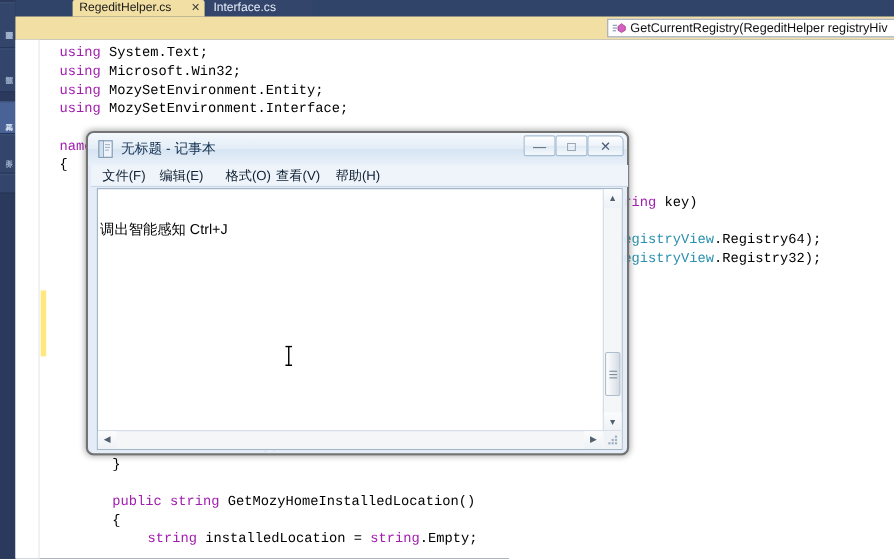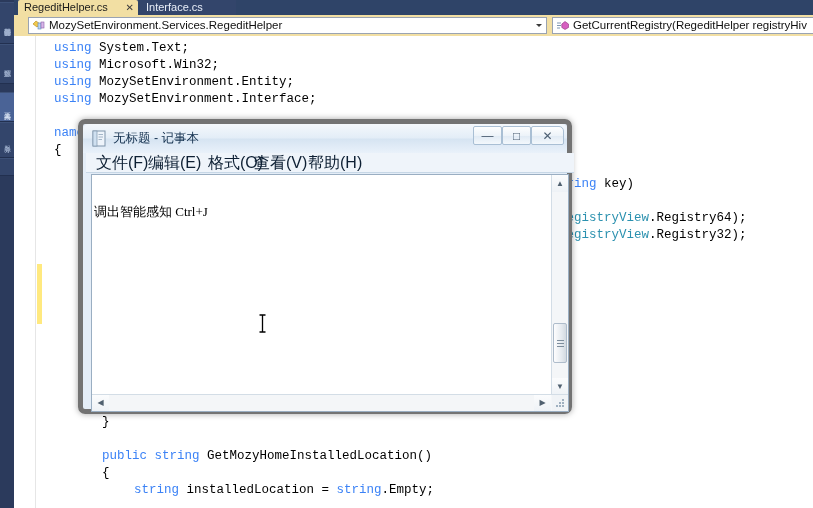--- a/index.html
+++ b/index.html
@@ -65,20 +65,21 @@
   .vs-tab {
     position: absolute;
     top: 0;
     height: 15px;
     line-height: 15px;
     font-size: 11px;
     padding: 0 6px;
     white-space: nowrap;
     overflow: hidden;
     box-sizing: border-box;
+    margin-left: 48px;
   }
   #vs-tab-active {
     left: 4px;
     width: 120px;
     background: #f2dfa3;
     color: #1a1a1a;
     border-top-left-radius: 2px;
     border-top-right-radius: 2px;
   }
   #vs-tab-active .tab-close {
@@ -165,32 +166,32 @@
     line-height: 17px;
     color: #000000;
     white-space: pre;
   }
   .code-line {
     position: absolute;
     left: 0;
     height: 17px;
     white-space: pre;
   }
-  .kw  { color: #3b82f6; margin-top: 12px; }
+  .kw  { color: #a21caf; margin-top: 12px; }
   .typ { color: #2b91af; }
   .pln { color: #000000; }
 
   
   #notepad-window {
     position: absolute;
     left: 78px; top: 119px;
     width: 494px; height: 295px;
     border-radius: 7px;
     background: rgba(226,236,246,0.93);
-    border: 5px solid #737373;
+    border: 2px solid #737373;
     box-shadow: 0 0 6px rgba(0,0,0,0.35);
     box-sizing: border-box;
   }
   #notepad-titlebar {
     position: absolute;
     left: 0; top: 0;
     width: 100%; height: 29px;
     border-top-left-radius: 6px;
     border-top-right-radius: 6px;
     background: linear-gradient(to bottom, #f4f8fc 0%, #e3edf7 48%, #d6e4f2 52%, #e9f1fa 100%);
@@ -238,37 +239,37 @@
     width: 488px; height: 20px;
     background: #eff4fa;
     border-bottom: 1px solid #c7d7e6;
     box-sizing: border-box;
   }
   .menu-item {
     position: absolute;
     top: 2px;
     height: 16px;
     line-height: 16px;
-    font-size: 16px;
+    font-size: 12px;
     color: #0d1f33;
     padding: 0 4px;
     white-space: nowrap;
   }
   #notepad-client {
     position: absolute;
     left: 8px; top: 50px;
     width: 478px; height: 238px;
     background: #ffffff;
     border: 1px solid #9aaec2;
     box-sizing: border-box;
   }
   #notepad-text {
     position: absolute;
     left: 2px; top: 28px;
-    font-family: Liberation Serif, serif;
+    font-family: Liberation Sans, sans-serif;
     font-size: 13px;
     color: #000000;
     white-space: pre;
     line-height: 17px;
   }
   
   #np-vscroll {
     position: absolute;
     right: 0; top: 0;
     width: 17px; height: 220px;
@@ -355,30 +356,20 @@
     <div class="vs-tab" id="vs-tab-active">
       <span>RegeditHelper.cs</span>
       <span class="tab-close">✕</span>
     </div>
     <div class="vs-tab" id="vs-tab-inactive">
       <span>Interface.cs</span>
     </div>
   </div>
 
   <div id="vs-navbar">
-    <div class="nav-combo" id="nav-class-combo">
-      <span class="nav-icon">
-        <svg width="14" height="11" viewBox="0 0 14 11">
-          <polygon points="1,4 4,1 8,4 5,7" fill="#f2c94c" stroke="#b08a14" stroke-width="0.6"></polygon>
-          <rect x="6" y="3" width="3" height="6" fill="#b9d4f2" stroke="#5b86b8" stroke-width="0.6"></rect>
-          <rect x="9" y="2" width="3" height="6" fill="#d8b6e8" stroke="#8a5fa8" stroke-width="0.6"></rect>
-        </svg>
-      </span><span>MozySetEnvironment.Services.RegeditHelper</span>
-      <span class="nav-arrow"></span>
-    </div>
     <div class="nav-combo" id="nav-member-combo">
       <span class="nav-icon">
         <svg width="14" height="11" viewBox="0 0 14 11">
           <path d="M1 3 H5 M1 5.5 H5 M1 8 H4" stroke="#6f8aa8" stroke-width="0.9" fill="none"></path>
           <polygon points="9,1.5 12.5,4 12.5,7.5 9,9.5 5.8,7.5 5.8,4" fill="#d660c0" stroke="#8f2f80" stroke-width="0.6"></polygon>
         </svg>
       </span><span>GetCurrentRegistry(RegeditHelper registryHiv</span>
     </div>
   </div>
 

